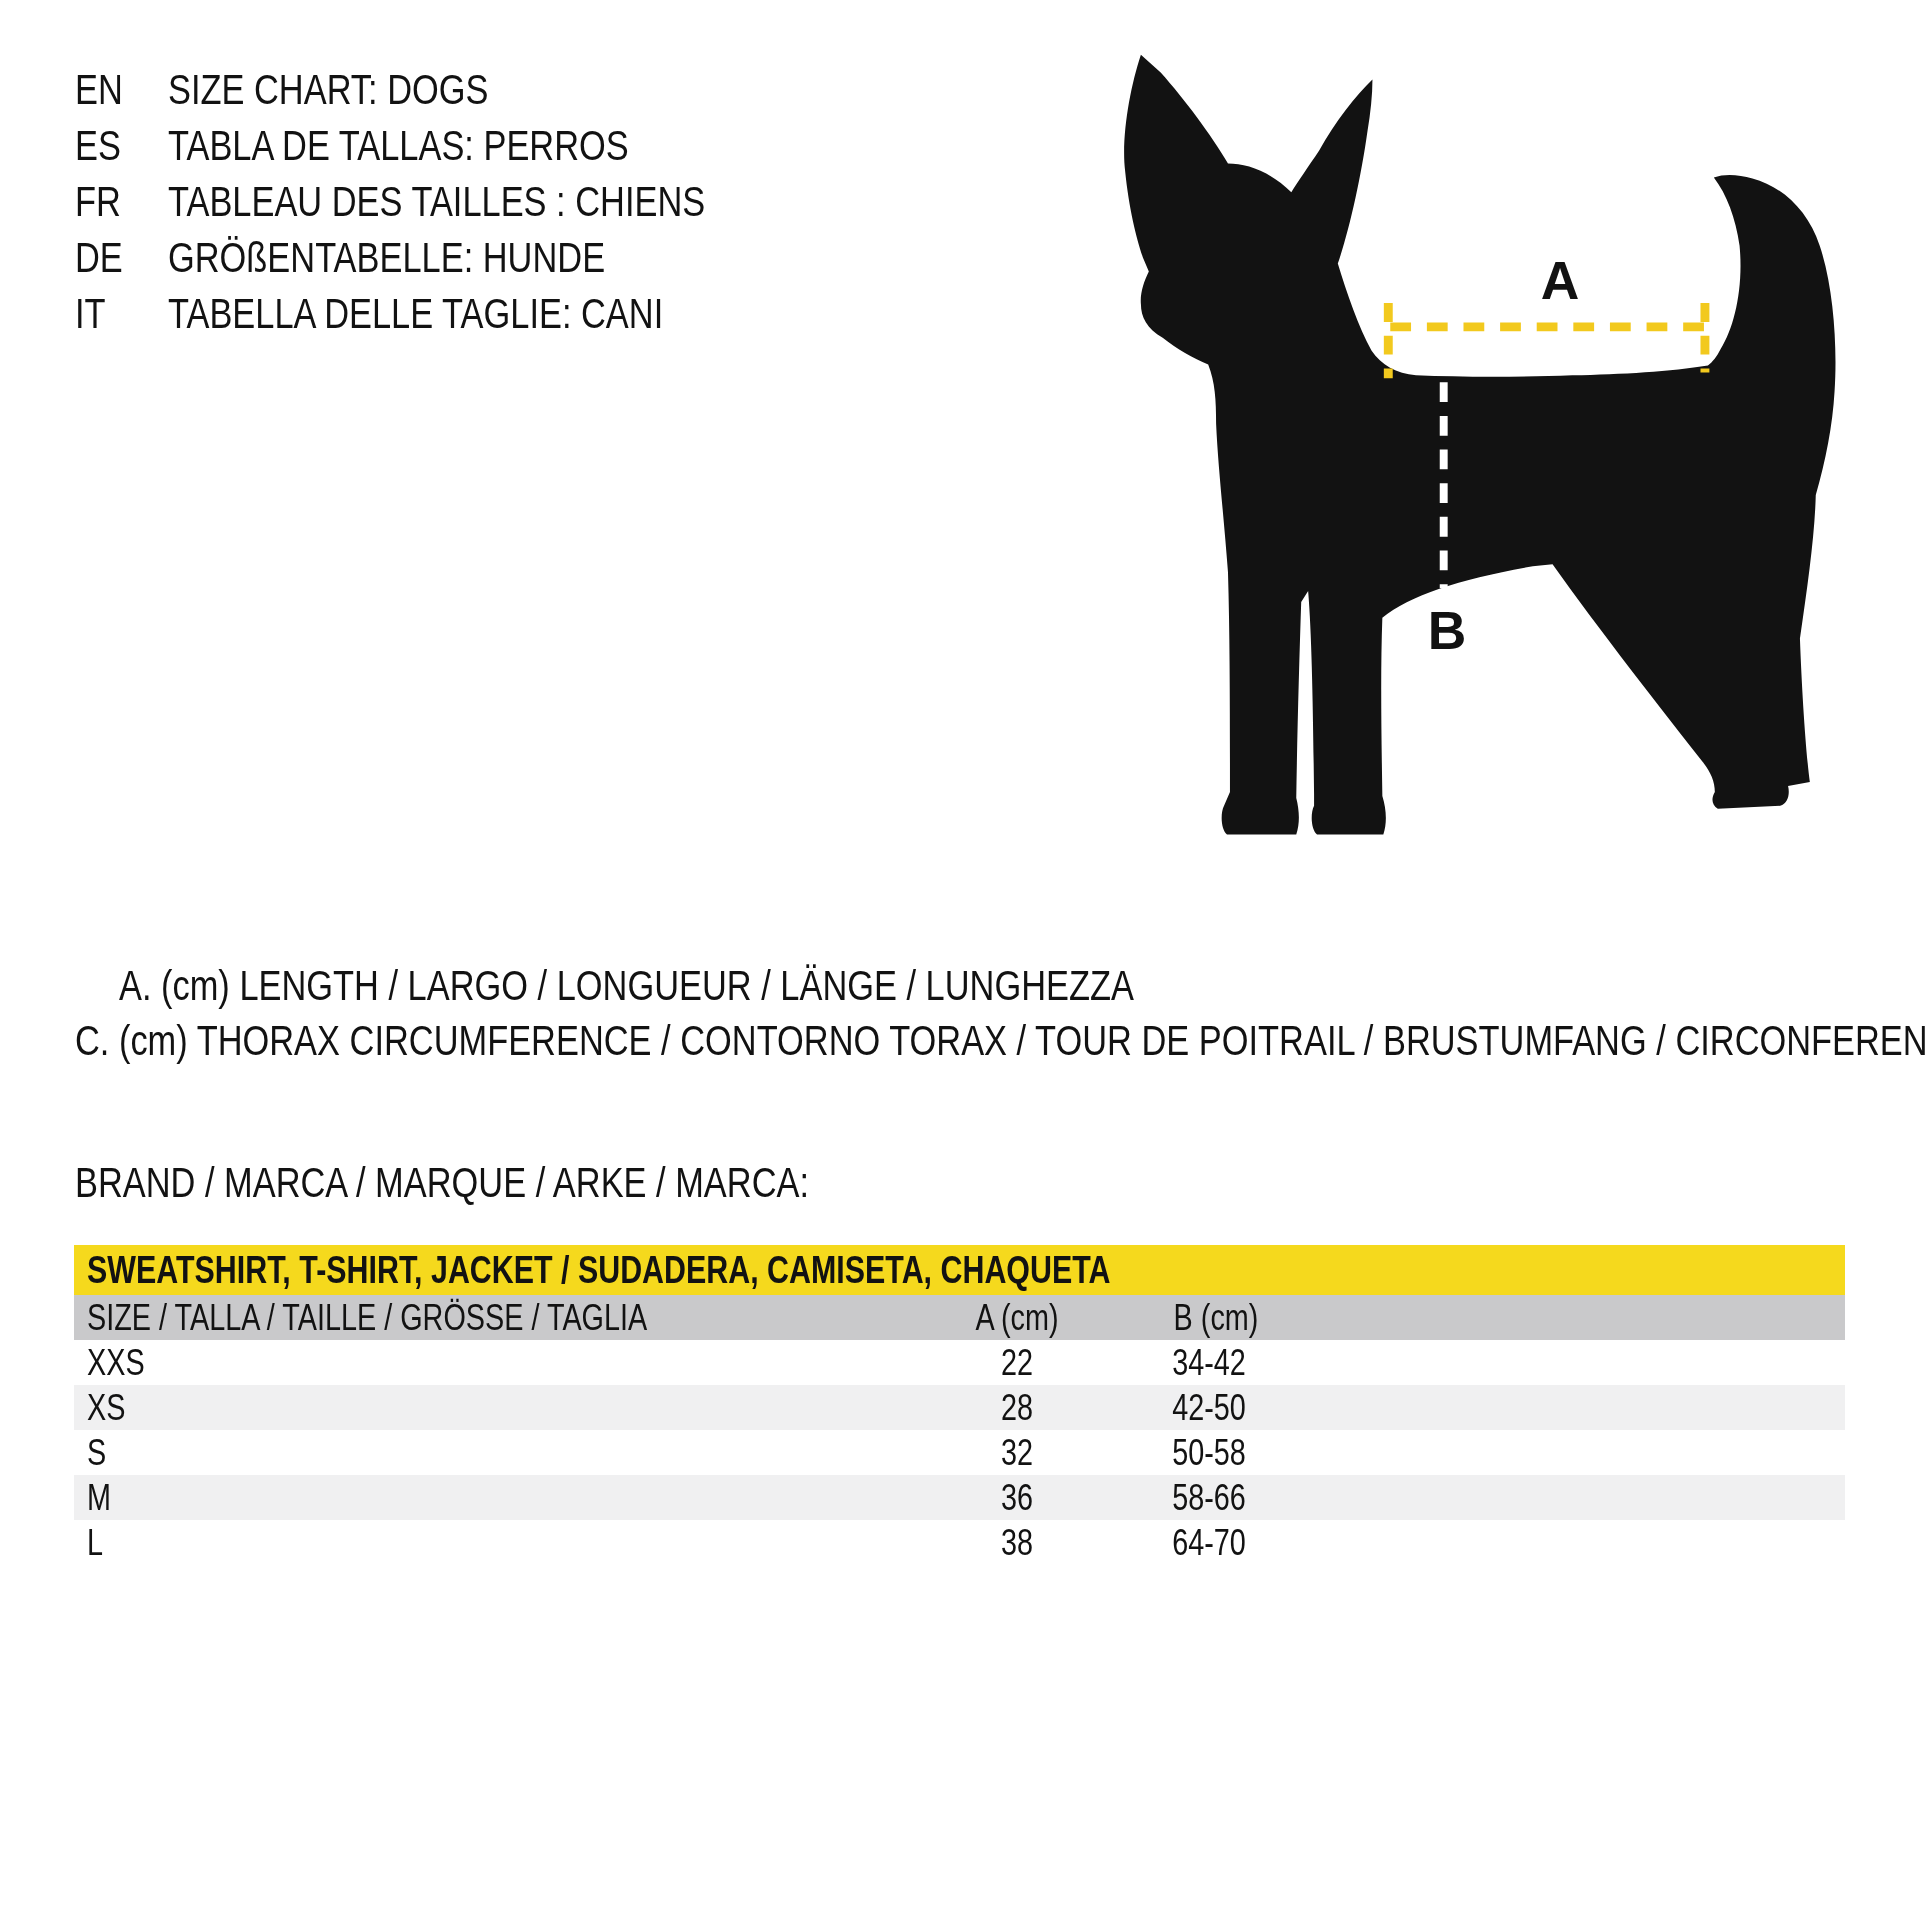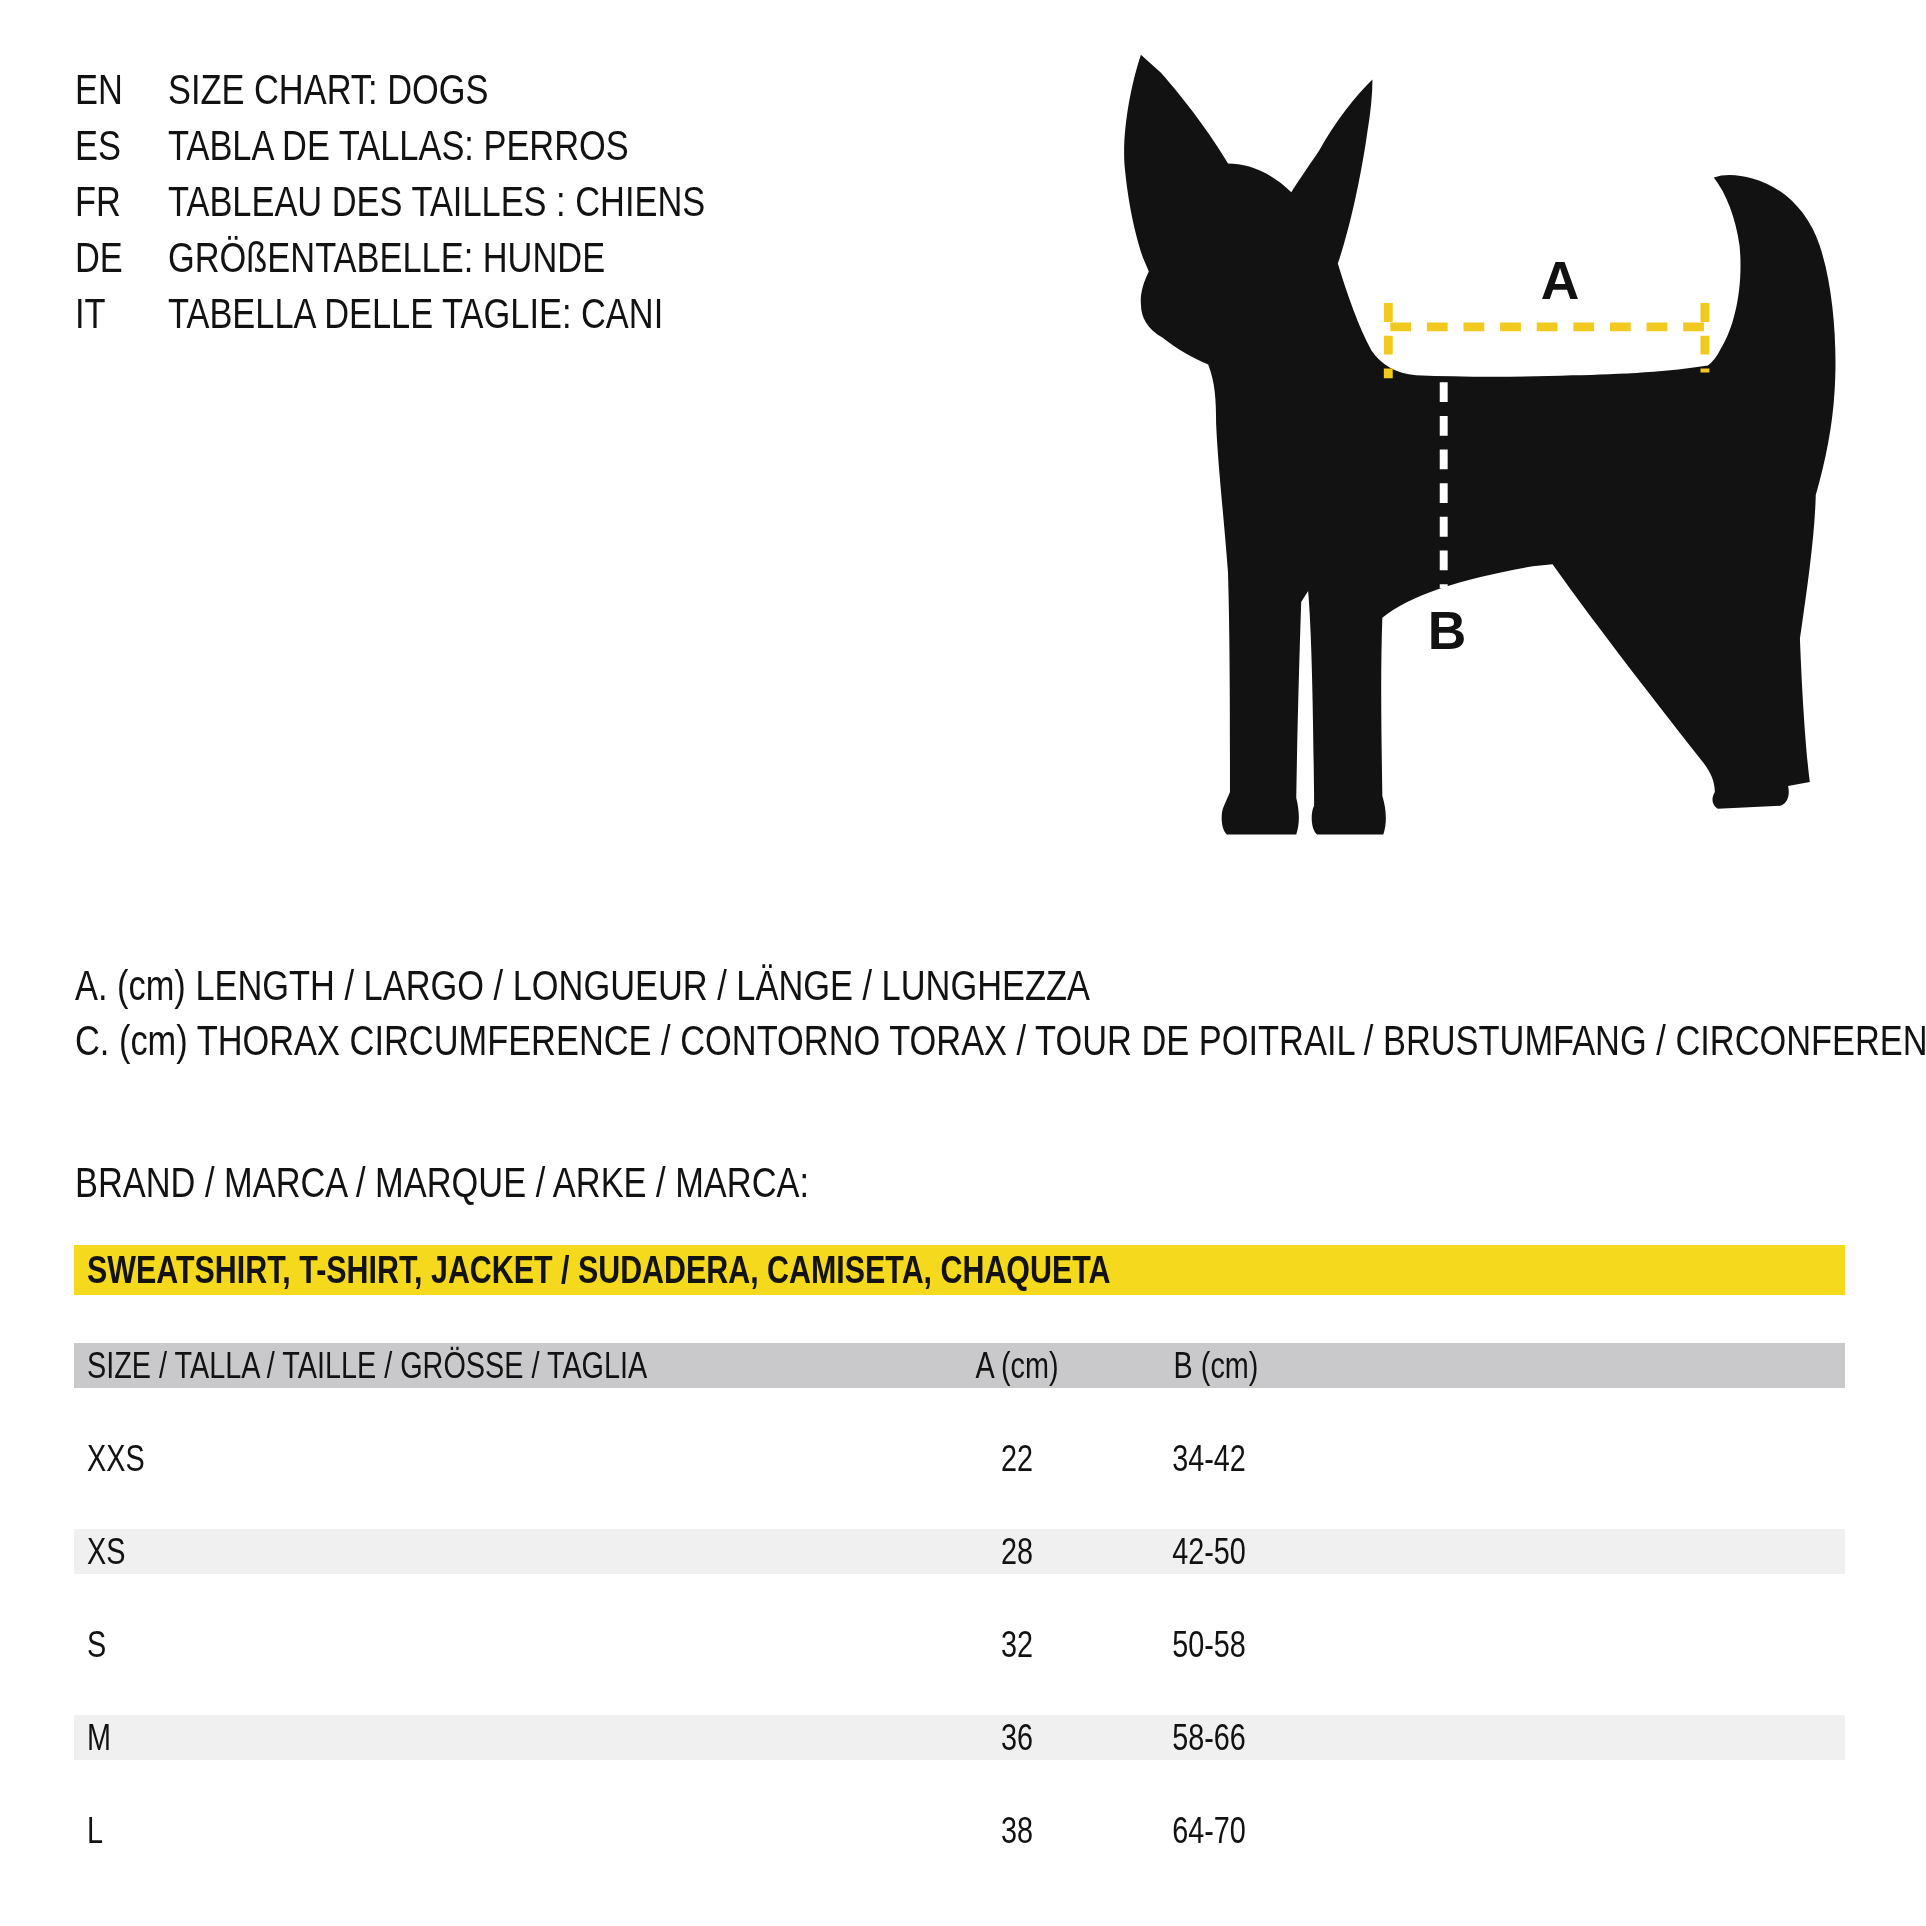--- a/index.html
+++ b/index.html
@@ -28,29 +28,29 @@
   
   .dog-svg{position:absolute;left:1089px;top:30px;width:842px;height:851px;}
   .dog-body{fill:var(--ink);stroke:none;}
   .dash-a{stroke:var(--dash-yellow);stroke-width:9;fill:none;}
   .dash-b{stroke:#ffffff;stroke-width:8;fill:none;}
   .svg-label{fill:var(--ink);font-family:"Liberation Sans","DejaVu Sans",sans-serif;font-weight:700;font-size:54px;}
 
   
   .text-line{position:absolute;left:75px;height:56px;line-height:56px;font-size:43px;font-weight:400;}
   .caption-line{top:769px;}
-  .legend-line-a{top:957px;}
+  .legend-line-a{top:957px;margin-left:44px;}
   .legend-line-c{top:1012px;}
   .brand-line{top:1154px;}
 
   
   .size-table{position:absolute;left:74px;top:1245px;width:1771px;}
   .table-head{background:var(--yellow);padding:5px 0 5px 13px;}
   .table-head .hline{display:block;font-size:38px;font-weight:700;line-height:40px;}
-  .trow{display:flex;height:45px;line-height:45px;font-size:36px;font-weight:400;margin-top:48px;}
+  .trow{display:flex;height:45px;line-height:45px;font-size:36px;font-weight:400;}
   .trow.cols{background:var(--header-gray);}
   .trow.alt{background:var(--alt-gray);}
   .c-size{flex:0 0 45%;padding-left:13px;text-align:left;overflow:visible;}
   .c-a{flex:0 0 16.5%;text-align:center;}
   .c-b{flex:0 0 15.5%;}
   .c-fill{flex:1 1 auto;}
 </style>
 </head>
 <body>
 

